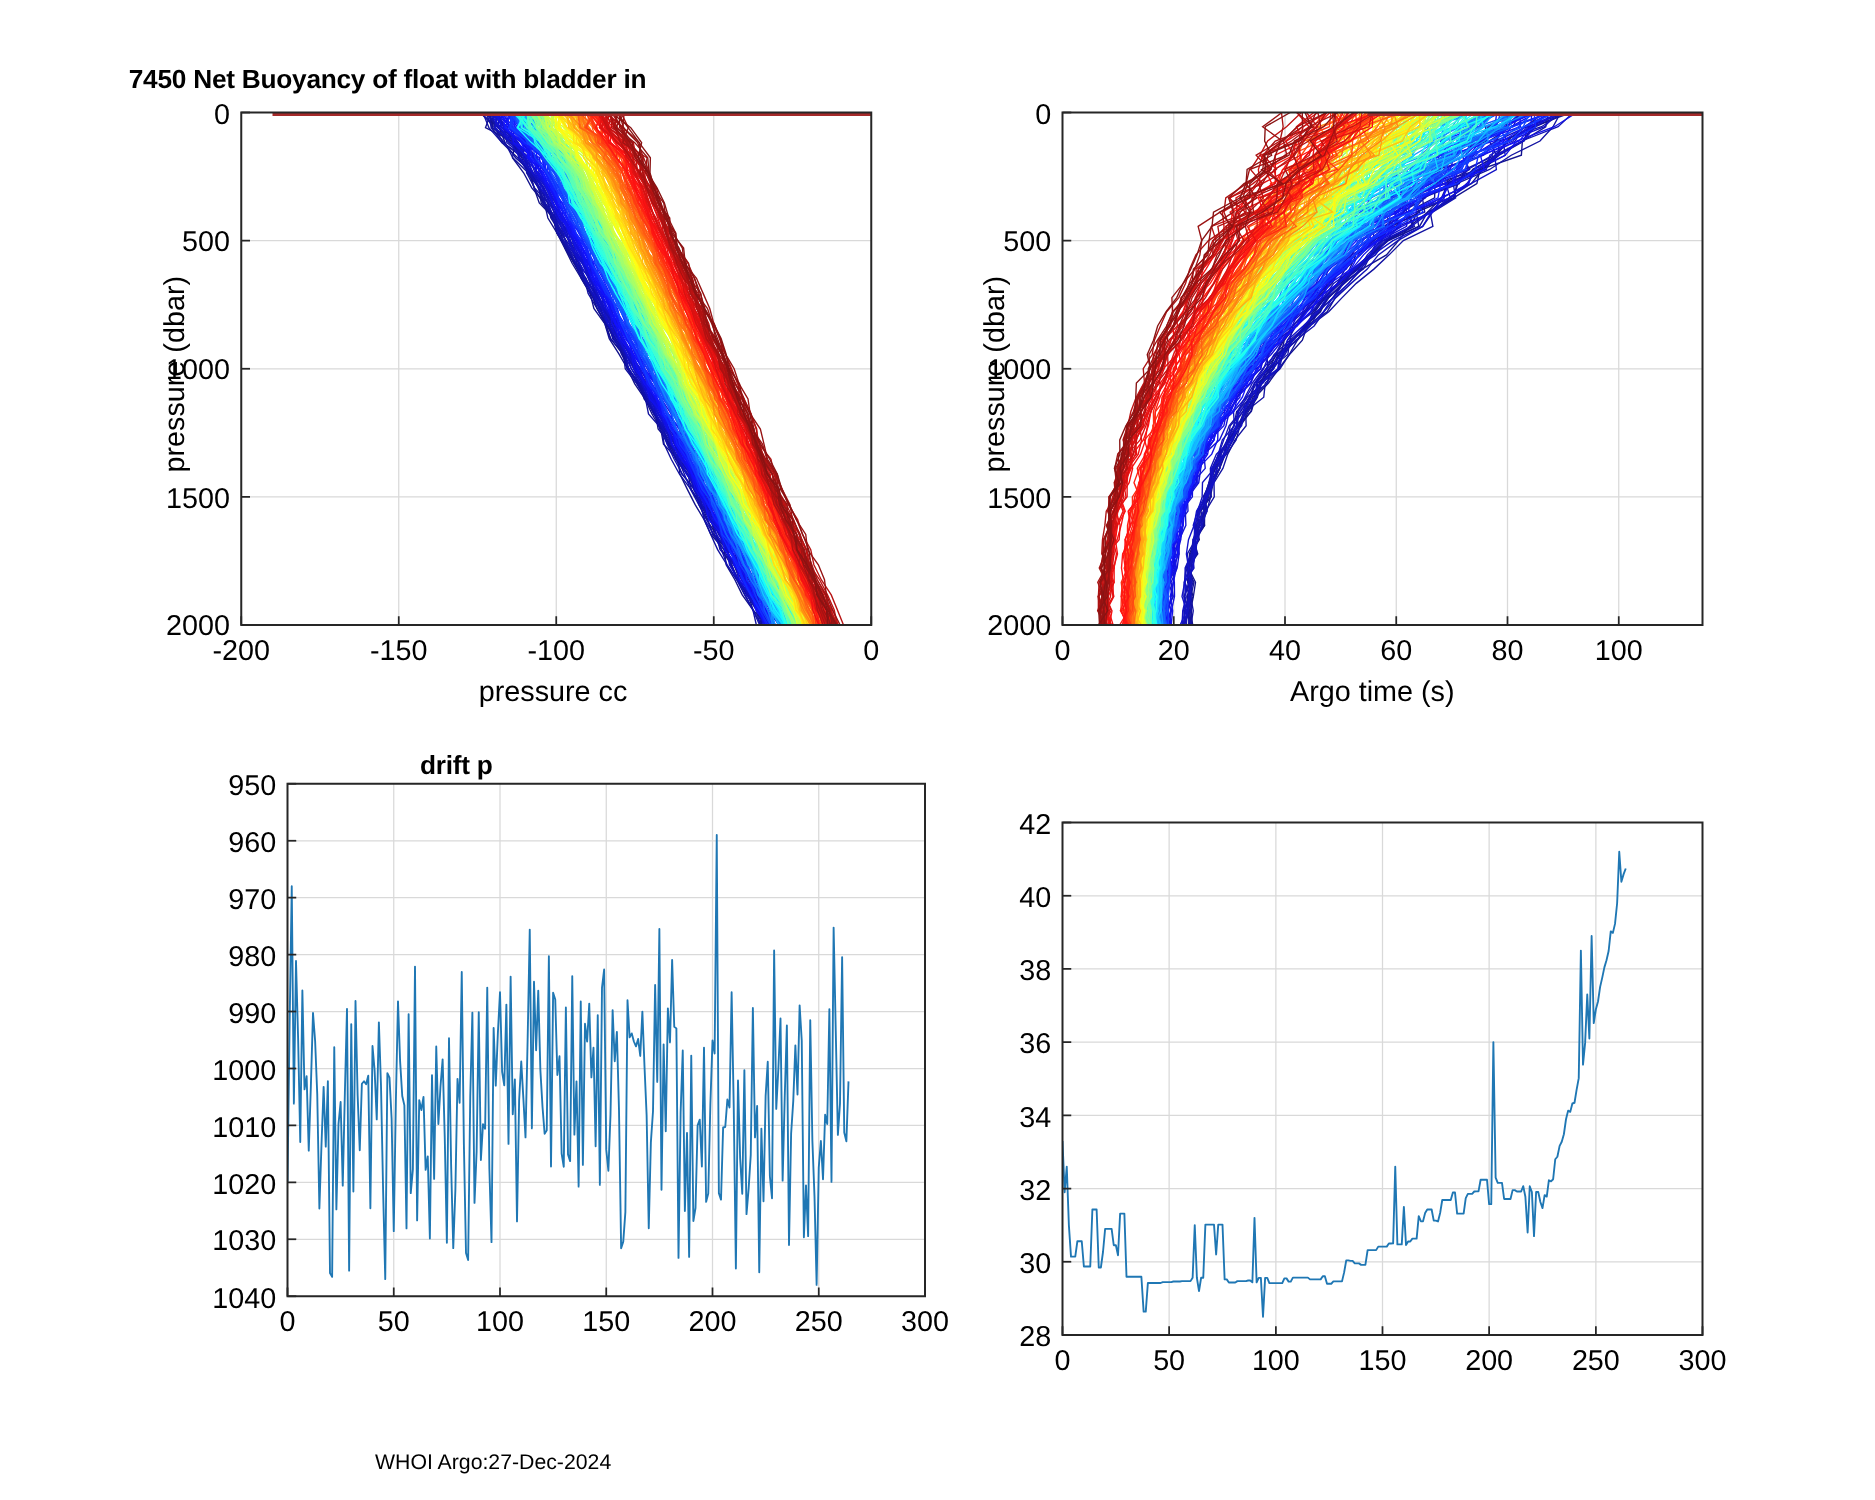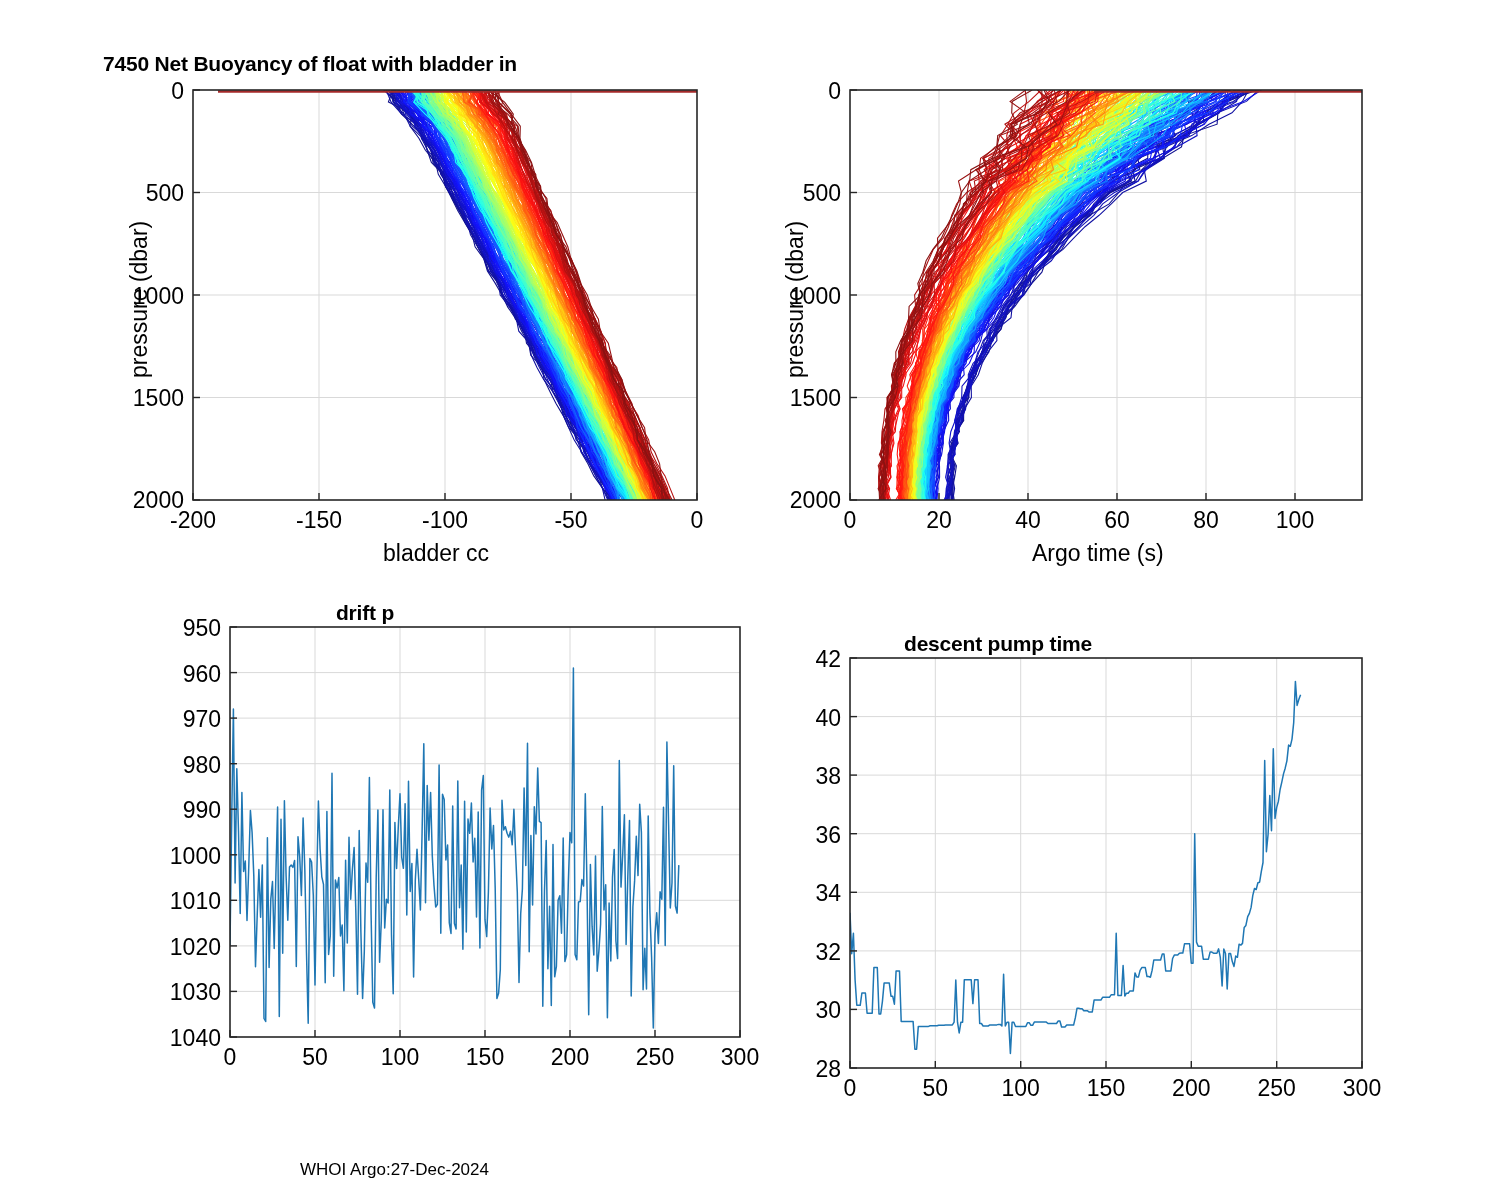--- a/index.html
+++ b/index.html
@@ -387,21 +387,21 @@
 
       <g class="tick-txt" text-anchor="end">
         <text x="184" y="99">0</text>
         <text x="184" y="201">500</text>
         <text x="184" y="303.5">1000</text>
         <text x="184" y="406">1500</text>
         <text x="184" y="508">2000</text>
       </g>
     </svg>
 
-    <div class="axis-label" style="left:383px; top:540px;">bladder cc</div>
+    <div class="axis-label" style="left:383px; top:540px;">pressure cc</div>
 
     <div class="axis-label ylabel-rot" style="left:126px; top:378px;">pressure (dbar)</div>
   </div>
 
   <div class="panel" style="left:660px; top:0px; width:740px; height:580px;">
 
     <svg class="axes-svg" width="760" height="580">
       <defs>
         <clipPath id="clip2">
             <rect x="190" y="90" width="512" height="410"></rect>
@@ -801,21 +801,20 @@
         <text x="181" y="370.3">1010</text>
         <text x="181" y="415.9">1020</text>
         <text x="181" y="461.4">1030</text>
         <text x="181" y="507">1040</text>
       </g>
     </svg>
   </div>
 
   <div class="panel" style="left:660px; top:570px; width:760px; height:580px;">
 
-    <div class="plot-title" style="left:-42px; top:62px; width:760px;">descent pump time</div>
 
     <svg class="axes-svg" width="760" height="580">
       <defs>
         <clipPath id="clip4">
             <rect x="190" y="88" width="512" height="410"></rect>
           </clipPath>
       </defs>
       <rect x="190" y="88" width="512" height="410" fill="#ffffff"></rect>
       <g stroke="#d9d9d9" stroke-width="1">
         <line x1="275.3" y1="88" x2="275.3" y2="498"></line>

